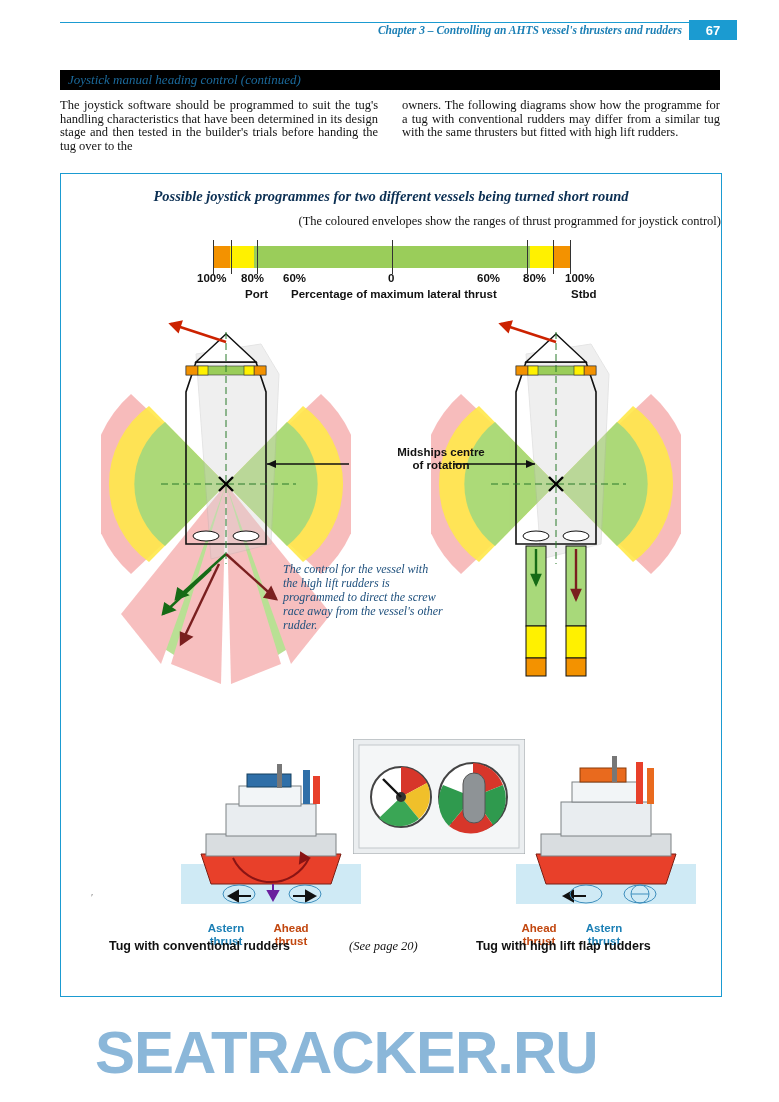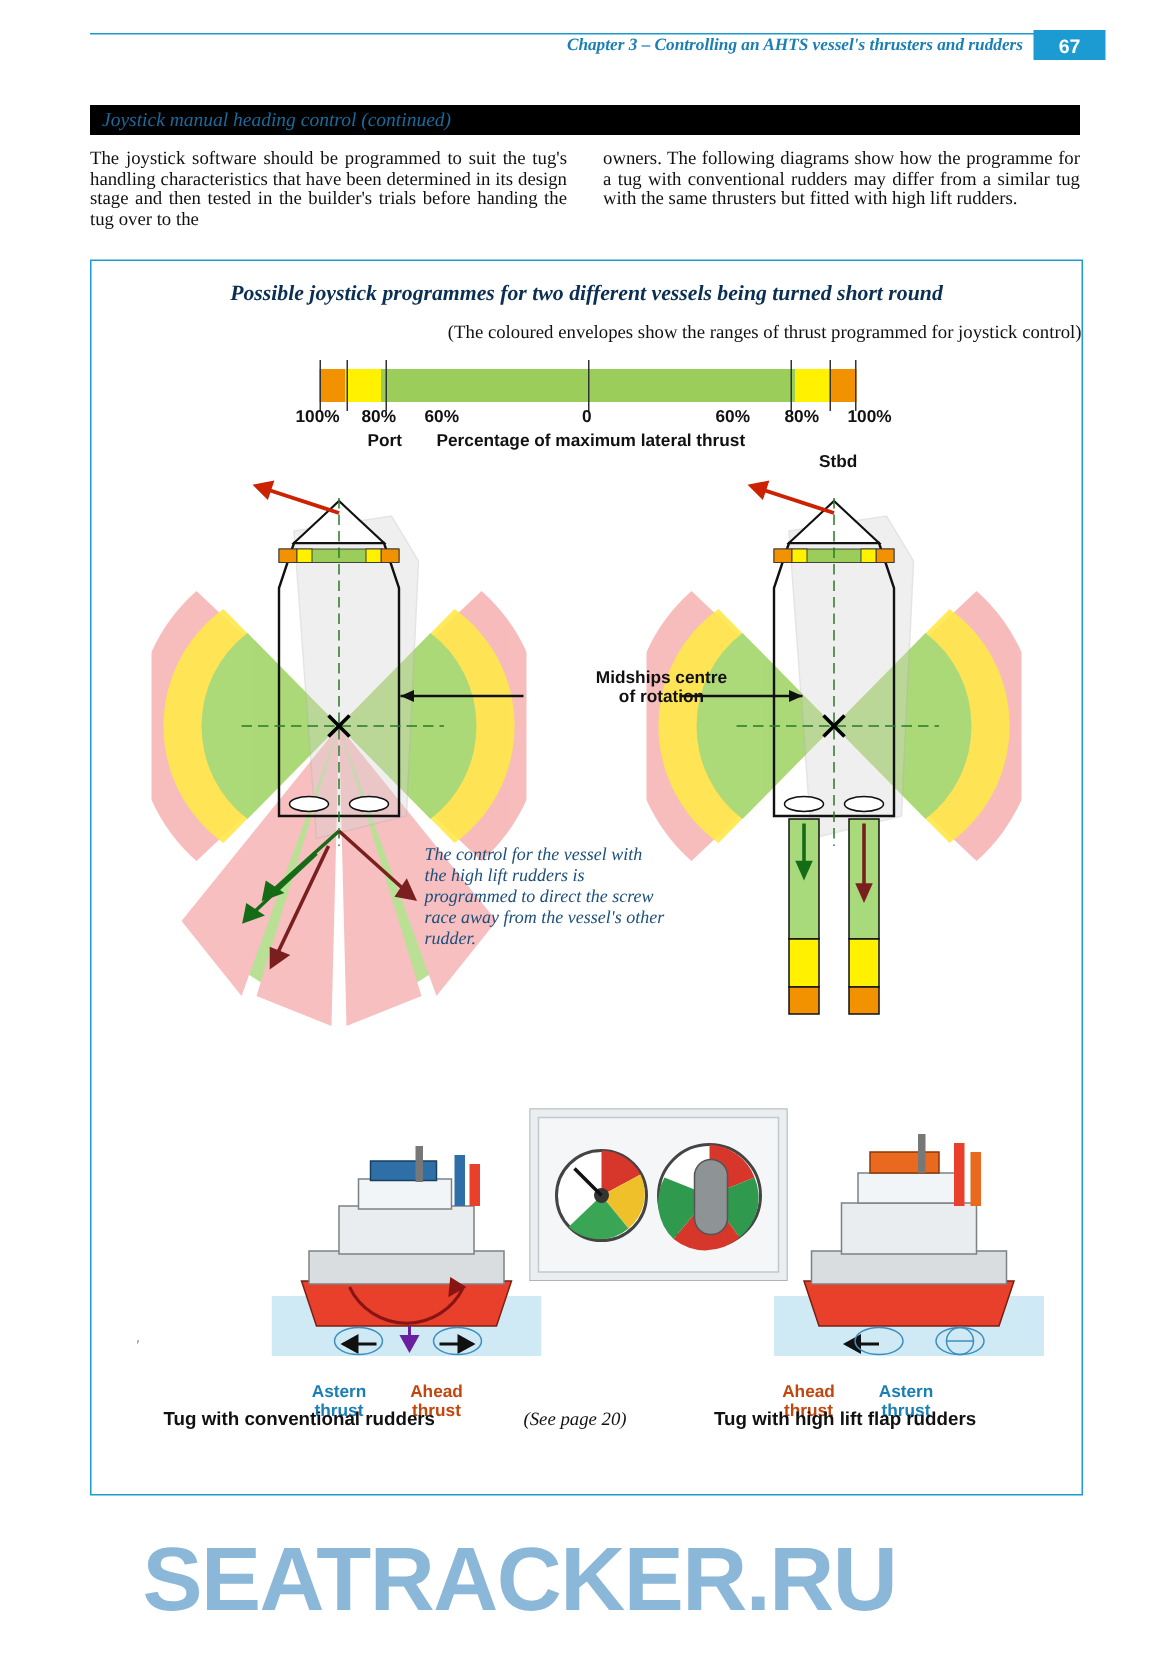--- a/index.html
+++ b/index.html
@@ -169,21 +169,21 @@
       <span style="left:122px;">60%</span>
       <span style="left:227px;">0</span>
       <span style="left:316px;">60%</span>
       <span style="left:362px;">80%</span>
       <span style="left:404px;">100%</span>
     </div>
 
     <div class="scale-row2">
       <span style="left:36px;margin-left:48px;">Port</span>
       <span style="left:130px;">Percentage of maximum lateral thrust</span>
-      <span style="left:385px;margin-top:14px;">Stbd</span>
+      <span style="left:410px;">Stbd</span>
     </div>
 
     <div class="vessel left">
       <svg width="250" height="420" viewBox="0 0 250 420">
 
         <g opacity="0.85">
           <path d="M125 170 L30 260 A120 120 0 0 1 30 80 Z" fill="#f6b0b0"></path>
           <path d="M125 170 L220 80 A120 120 0 0 1 220 260 Z" fill="#f6b0b0"></path>
         </g>
 

